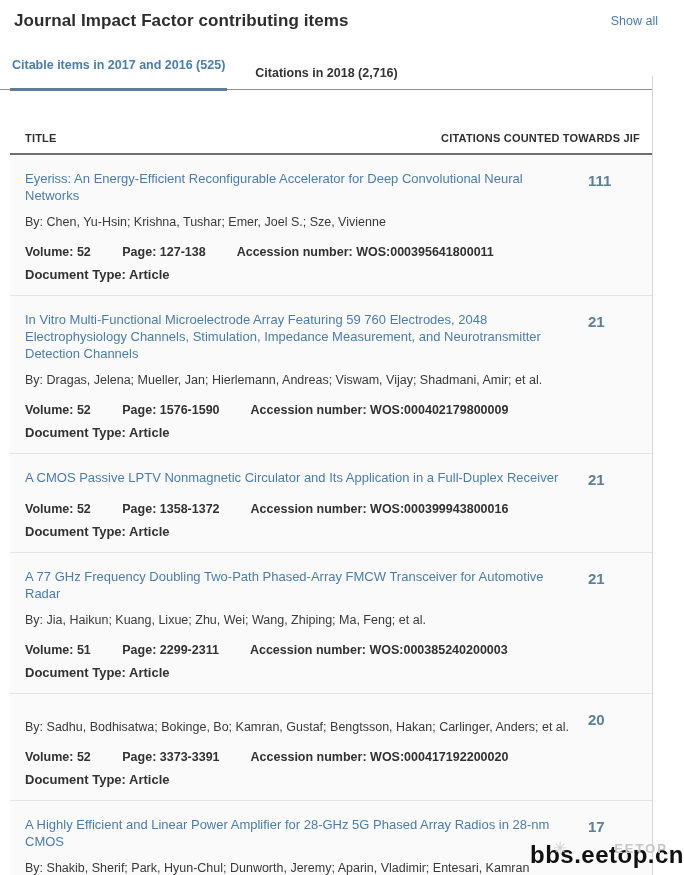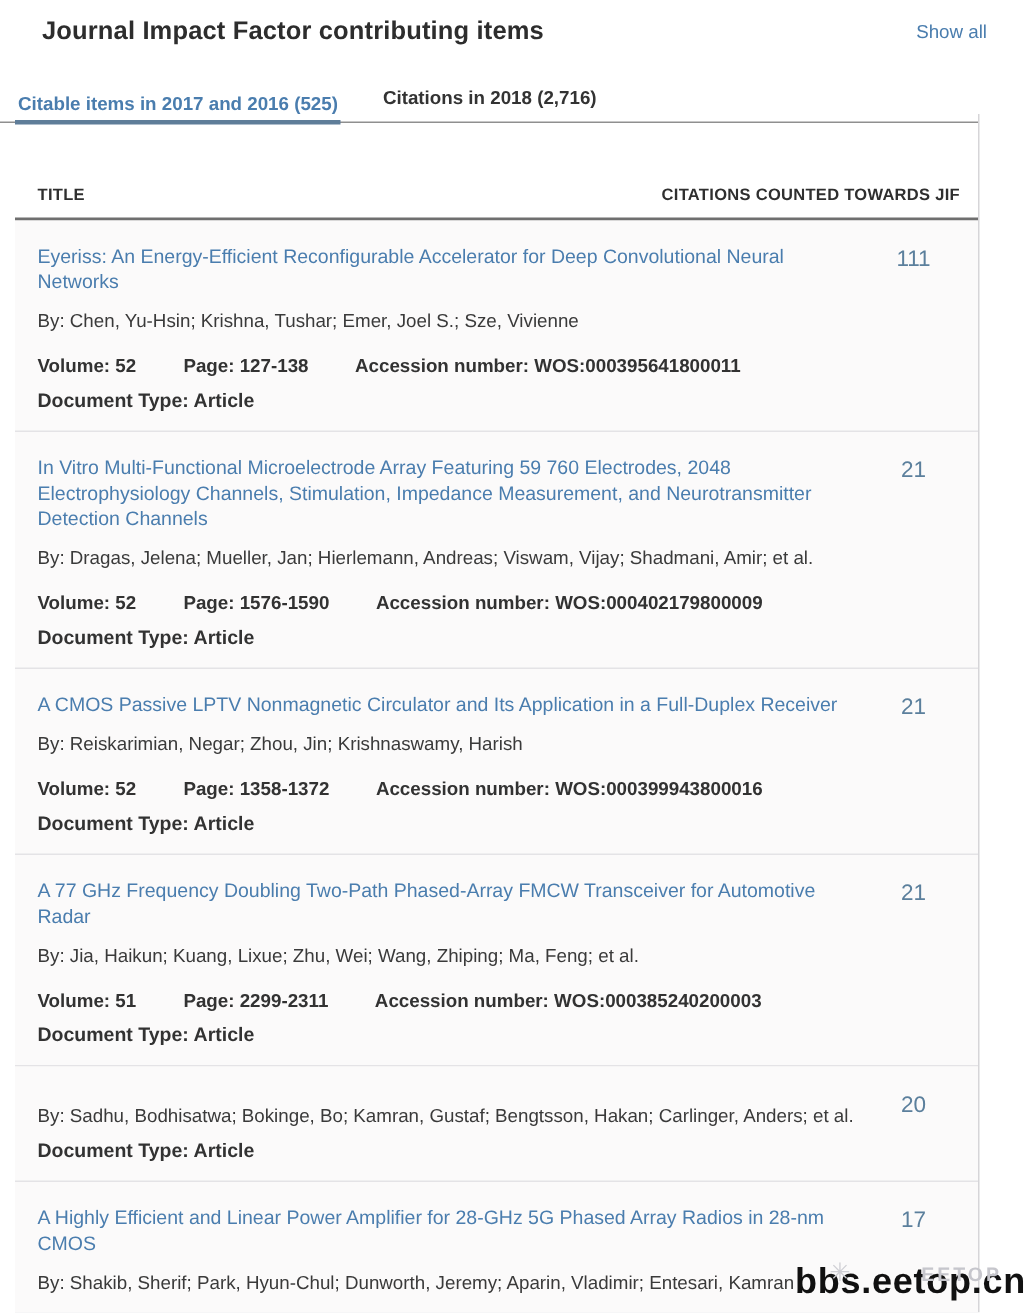--- a/index.html
+++ b/index.html
@@ -14,29 +14,29 @@
     --watermark-black:#111111;
     --logo-gray:#c6c6cc;
   }
   *{margin:0;padding:0;box-sizing:border-box;}
   html,body{background:#ffffff;}
   body{
     width:684px;height:875px;position:relative;overflow:hidden;
     font-family:"Liberation Sans","DejaVu Sans",sans-serif;
     color:var(--text-dark);
   }
-  .page-header{display:flex;justify-content:space-between;align-items:flex-start;padding:11px 26px 0 28px;}
+  .page-header{display:flex;justify-content:space-between;align-items:flex-start;padding:11px 26px 0 14px;}
   .page-title{font-size:17px;font-weight:bold;color:#2d2d2d;letter-spacing:0.1px;}
   .show-all{font-size:12.5px;color:var(--link-blue);text-decoration:none;cursor:pointer;margin-top:3px;}
   .tabs-row{
     margin-top:21px;width:652px;border-bottom:1px solid var(--tabs-line);
     display:flex;align-items:flex-end;
   }
   .tab{font-size:12.5px;font-weight:bold;padding:6px 2px 9px 2px;cursor:pointer;color:var(--text-dark);}
-  .tab.active{color:var(--link-blue);border-bottom:3px solid var(--tab-underline);margin-bottom:-2px;padding-bottom:4px;}
+  .tab.active{color:var(--link-blue);border-bottom:3px solid var(--tab-underline);margin-bottom:-2px;padding-bottom:16px;}
   .tab + .tab{margin-left:26px;}
   .tab:first-child{margin-left:10px;}
   .panel{margin-left:10px;width:642px;}
   .table-header{
     display:flex;justify-content:space-between;align-items:flex-end;
     padding:42px 0 9px 15px;border-bottom:2px solid var(--header-line);
   }
   .col-head{font-size:11px;font-weight:bold;color:#2f2f2f;letter-spacing:0.2px;}
   .col-head.right{padding-right:12px;}
   .row{
@@ -47,22 +47,22 @@
   .row-main{flex:1;min-width:0;padding-right:14px;}
   .item-title{
     display:block;font-size:13px;line-height:17px;color:var(--link-blue);
     text-decoration:none;cursor:pointer;
   }
   .byline{font-size:12.5px;margin-top:11px;color:#3a3a3a;}
   .meta-line{font-size:12.5px;font-weight:bold;margin-top:16px;color:#323232;}
   .meta-group{margin-right:28px;}
   .doc-line{font-size:13px;font-weight:bold;margin-top:8px;color:#323232;}
   .row-count{
-    width:64px;flex:0 0 64px;text-align:center;padding-right:22px;
-    font-size:15px;font-weight:normal;color:var(--count-blue);padding-top:2px;
+    width:64px;flex:0 0 64px;text-align:left;padding-right:22px;
+    font-size:15px;font-weight:bold;color:var(--count-blue);padding-top:2px;
   }
   .right-edge-line{position:absolute;top:76px;bottom:0;left:652px;width:1px;background:#d6d5d8;}
   .watermark{
     position:absolute;left:0;right:0;bottom:6px;text-align:right;
     font-size:24px;font-weight:bold;color:var(--watermark-black);letter-spacing:0.5px;
   }
   .eetop-logo{
     position:absolute;right:16px;bottom:16px;display:flex;align-items:center;
     color:var(--logo-gray);
   }
@@ -124,24 +124,20 @@
         <span>Document Type:</span>
         <span>Article</span>
       </div>
     </div>
     <div class="row-count">21</div>
   </div>
 
   <div class="row">
     <div class="row-main">
       <a class="item-title">A CMOS Passive LPTV Nonmagnetic Circulator and Its Application in a Full-Duplex Receiver</a>
-      <div class="byline">
-        <span>By:</span>
-        <span>Reiskarimian, Negar; Zhou, Jin; Krishnaswamy, Harish</span>
-      </div>
       <div class="meta-line">
         <span class="meta-group"><span>Volume:</span> <span>52</span></span>
         <span class="meta-group"><span>Page:</span> <span>1358-1372</span></span>
         <span class="meta-group"><span>Accession number:</span> <span>WOS:000399943800016</span></span>
       </div>
       <div class="doc-line">
         <span>Document Type:</span>
         <span>Article</span>
       </div>
     </div>
@@ -167,20 +163,25 @@
     </div>
     <div class="row-count">21</div>
   </div>
 
   <div class="row">
     <div class="row-main">
       <div class="byline">
         <span>By:</span>
         <span>Sadhu, Bodhisatwa; Bokinge, Bo; Kamran, Gustaf; Bengtsson, Hakan; Carlinger, Anders; et al.</span>
       </div>
+      <div class="meta-line">
+        <span class="meta-group"><span>Volume:</span> <span>52</span></span>
+        <span class="meta-group"><span>Page:</span> <span>3373-3391</span></span>
+        <span class="meta-group"><span>Accession number:</span> <span>WOS:000417192200020</span></span>
+      </div>
       <div class="doc-line">
         <span>Document Type:</span>
         <span>Article</span>
       </div>
     </div>
     <div class="row-count">20</div>
   </div>
 
   <div class="row">
     <div class="row-main">

